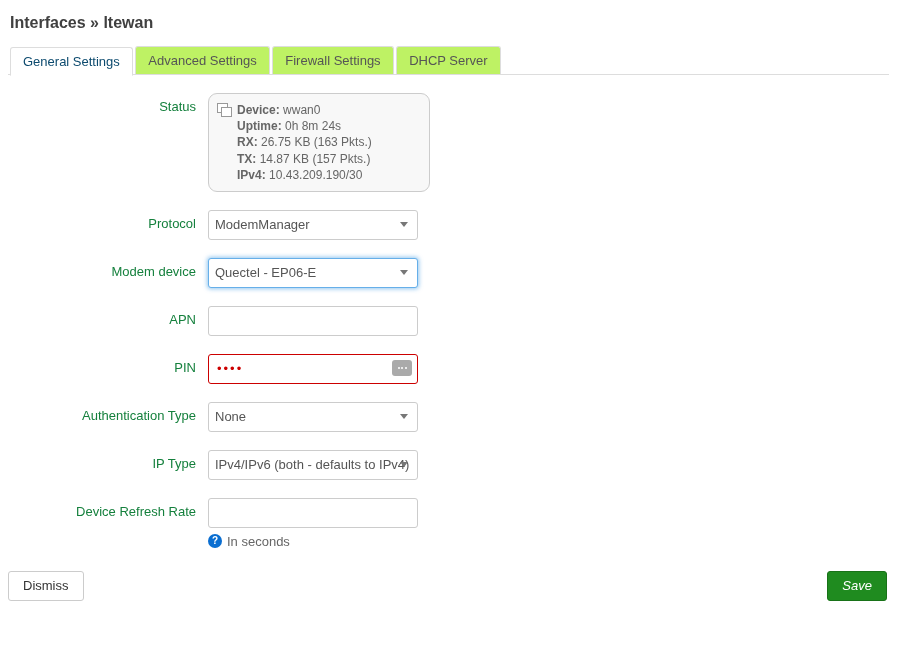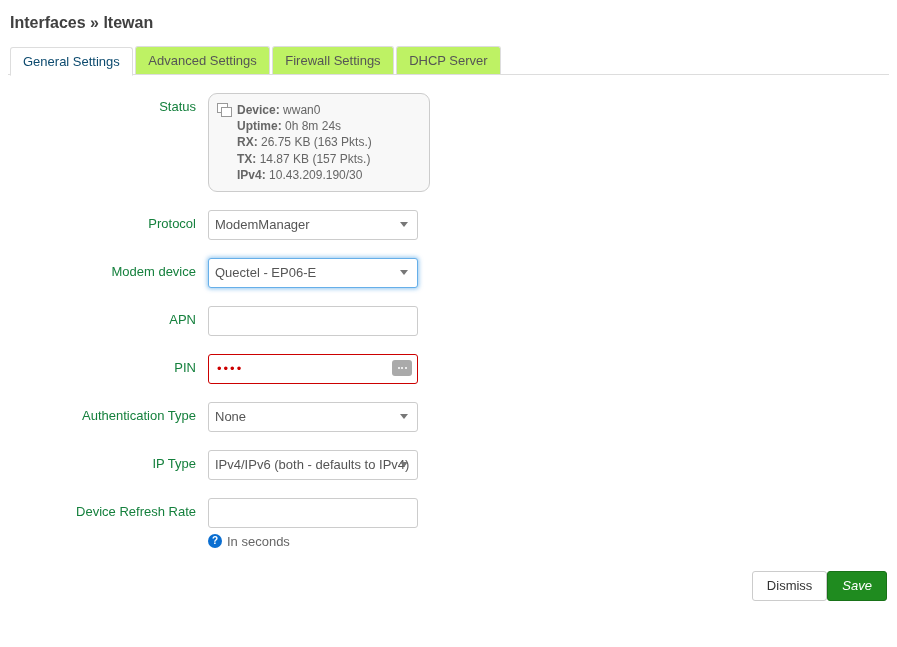--- a/index.html
+++ b/index.html
@@ -180,21 +180,22 @@
     color: #fff;
     font-size: 10px;
     font-weight: bold;
     display: inline-flex;
     align-items: center;
     justify-content: center;
     line-height: 1;
   }
   .footer-actions {
     display: flex;
-    justify-content: flex-end;
+    justify-content: space-between;
+    gap: 8px;
     padding-top: 18px;
     padding-right: 2px;
   }
   .btn {
     height: 30px;
     padding: 0 14px;
     border-radius: 3px;
     font-size: 13px;
     cursor: pointer;
   }

